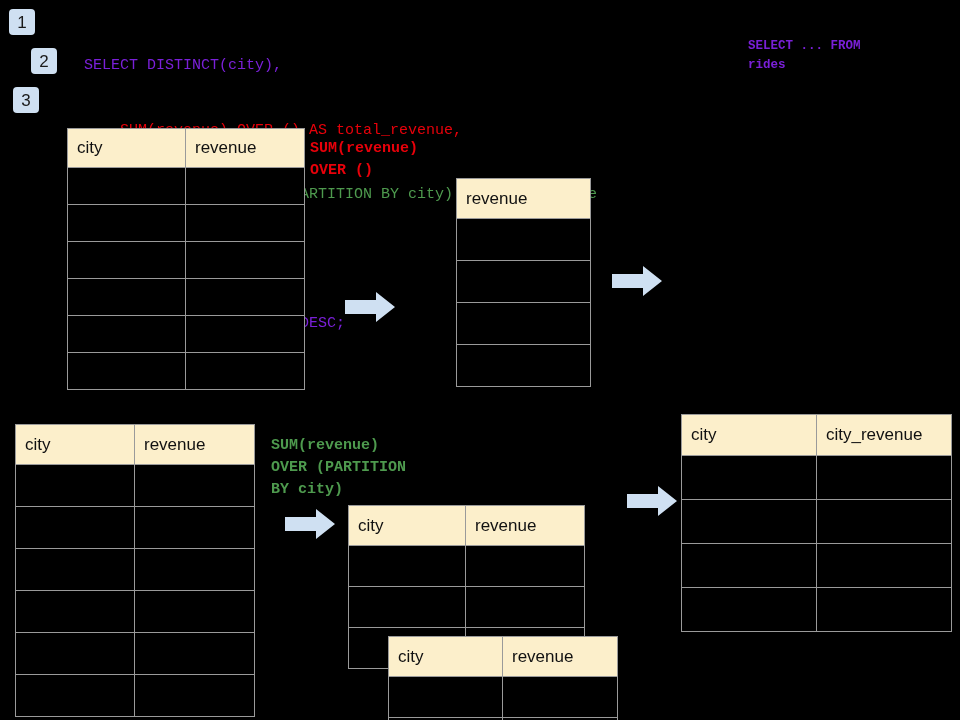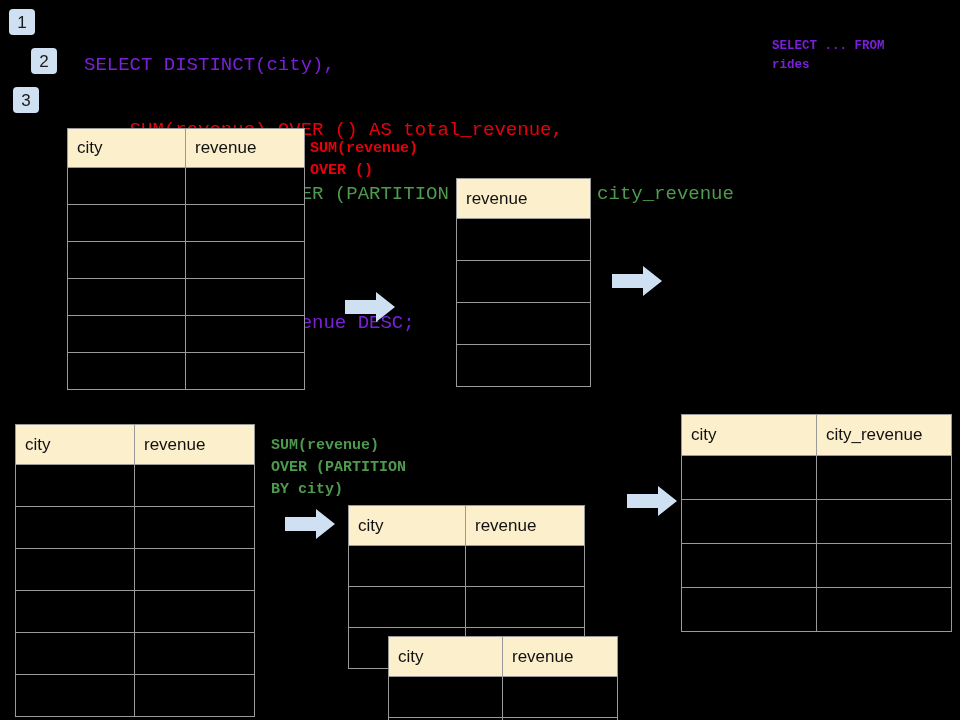--- a/index.html
+++ b/index.html
@@ -30,21 +30,21 @@
     align-items: center;
     justify-content: center;
     width: 26px;
     height: 26px;
   }
 
   
   .code {
     position: absolute;
     font-family: "Liberation Mono", monospace;
-    font-size: 19px;
+    font-size: 15px;
     line-height: 21.5px;
     white-space: pre;
     letter-spacing: 0px;
   }
   .code-line { white-space: pre; }
   .c-purple { color: #7a20d8; }
   .c-red    { color: #e8000a; }
   .c-green  { color: #4e9a4e; }
 
   
@@ -117,21 +117,21 @@
   </div>
 
   <div class="code" style="left:84px; top:12px;">
     <div class="code-line c-purple">SELECT DISTINCT(city),</div>
     <div class="code-line c-red">    SUM(revenue) OVER () AS total_revenue,</div>
     <div class="code-line c-green">    SUM(revenue) OVER (PARTITION BY city) as city_revenue</div>
     <div class="code-line c-purple">  FROM rides</div>
     <div class="code-line c-purple">  ORDER by city_revenue DESC;</div>
   </div>
 
-  <div class="ann-small" style="left:748px; top:37px;margin-left:24px;">SELECT ... FROM
+  <div class="ann-small" style="left:748px; top:37px;">SELECT ... FROM
 rides</div>
 
   <div class="ann red" style="left:310px; top:138px;">SUM(revenue)
 OVER ()</div>
 
   <table class="tbl" style="left:67px; top:128px; width:237px;">
     <colgroup>
         <col style="width:118px">
         <col style="width:119px">
       </colgroup>

